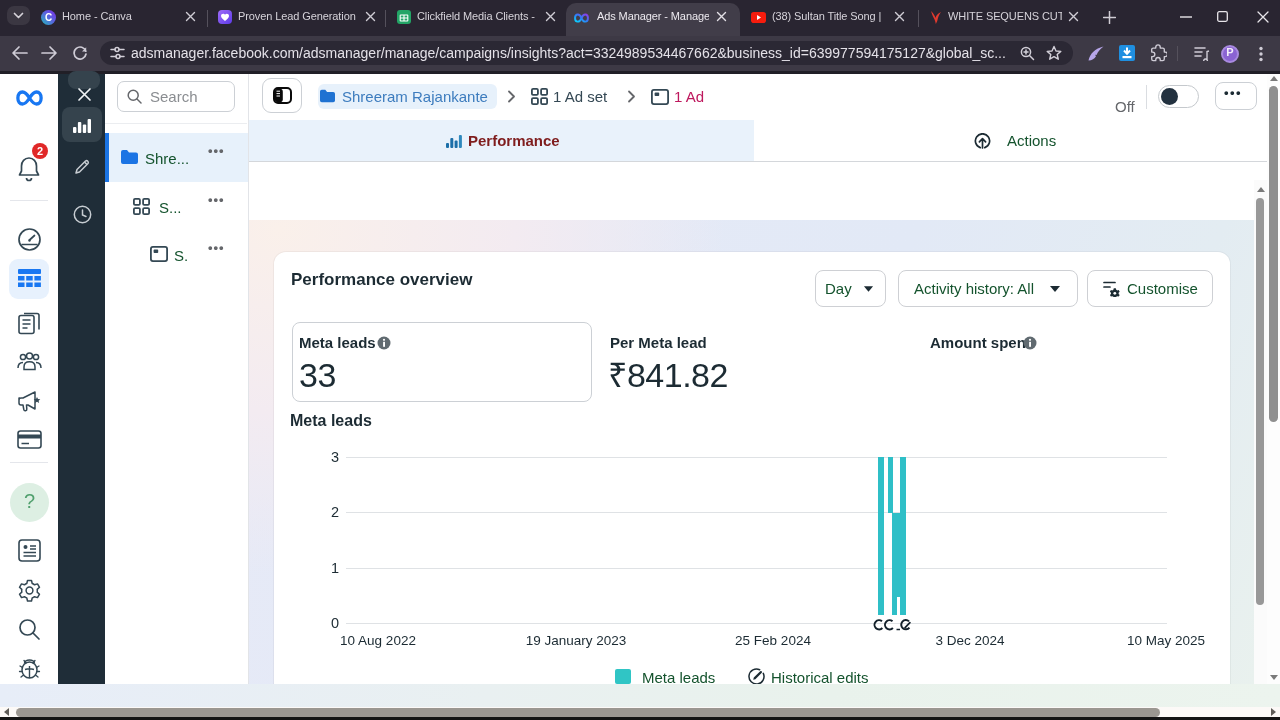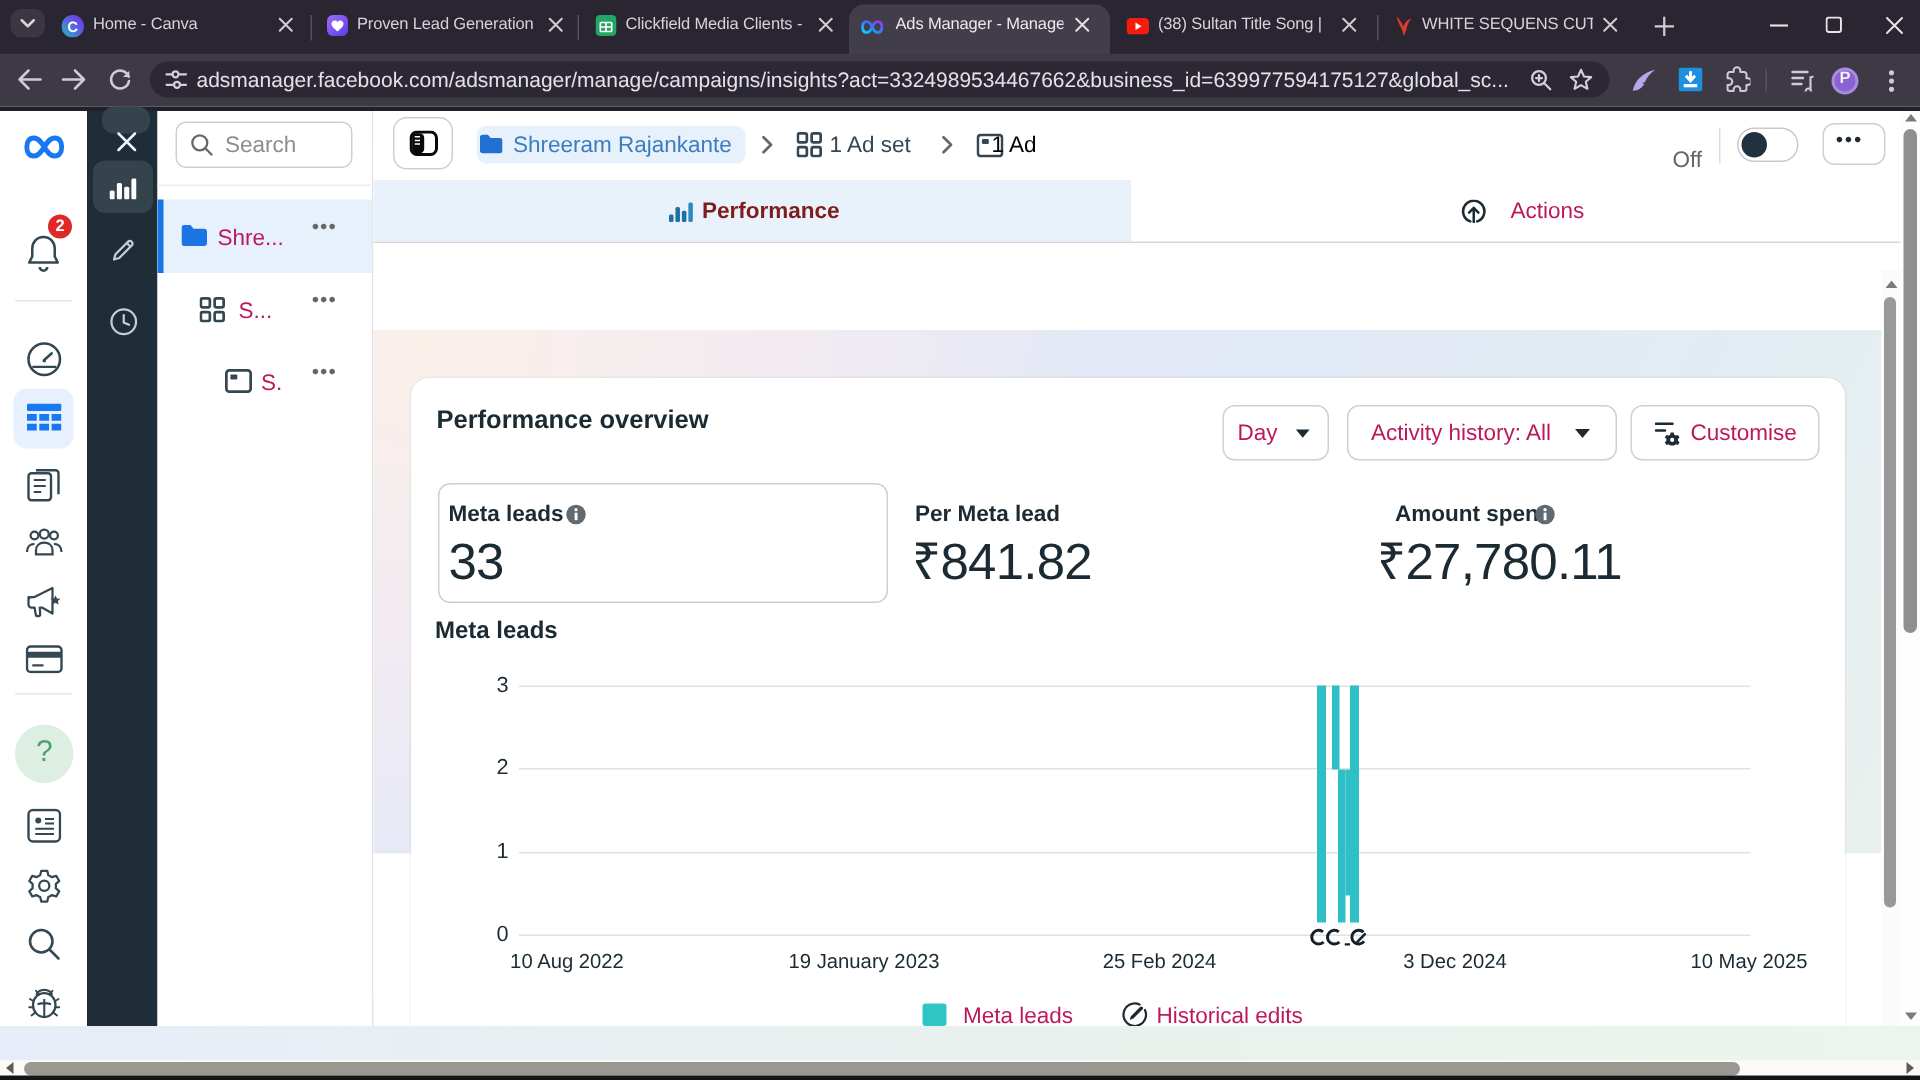--- a/index.html
+++ b/index.html
@@ -19,24 +19,24 @@
 #treepanel{left:105px;top:74px;width:143px;height:610px;background:#fff;border-right:1px solid #e2e4e8;}
 #main{left:249px;top:74px;width:1031px;height:610px;background:#fff;border-radius:20px;}
 #footerband{left:0;top:684px;width:1280px;height:23px;background:linear-gradient(90deg,#e7edf8 0%,#e9f0f1 38%,#e9f2ec 65%,#ecf4ee 100%);}
 #hscroll{left:0;top:707px;width:1280px;height:10px;background:#fcf9f7;}
 #bottomline{left:0;top:717px;width:1280px;height:3px;background:#141414;}
 
 #hdr{left:0;top:0;width:1031px;height:46px;background:#fff;}
 #tabsrow{left:0;top:46px;width:1031px;height:41px;background:#fff;border-bottom:1px solid #d4d7db;}
 #perf-tab{left:0;top:0;width:505px;height:41px;background:#e9f2fb;}
 #maxband{left:0;top:87px;width:1031px;height:59px;background:#fff;}
-#insights{left:0;top:146px;width:1006px;height:349px;background:radial-gradient(ellipse 620px 480px at 3% 2%, #faf0ea 0%, #f3ebf1 38%, rgba(231,233,246,0) 72%),linear-gradient(115deg,#e7eaf7 0%,#e2e9f6 55%,#e3ecf2 80%,#e9f1ee 100%);}
+#insights{left:0;top:146px;width:1006px;height:464px;background:radial-gradient(ellipse 620px 480px at 3% 2%, #faf0ea 0%, #f3ebf1 38%, rgba(231,233,246,0) 72%),linear-gradient(115deg,#e7eaf7 0%,#e2e9f6 55%,#e3ecf2 80%,#e9f1ee 100%);}
 #card{left:25px;top:32px;width:956px;height:432px;background:#fff;border-radius:12px 12px 0 0;box-shadow:0 0 0 1px rgba(0,0,0,0.04);}
 .btn{border:1px solid #ced0d4;border-radius:8px;background:#fff;font-size:15px;color:#1c2b33;}
-.t15{font-size:15px;color:#be185d;}
+.t15{font-size:15px;color:#14532d;}
 .b15{font-size:15px;font-weight:700;color:#1c2b33;}
 .ylab{font-size:14.5px;color:#1c2b33;width:20px;text-align:right;}
 .xlab{font-size:13.5px;color:#1c2b33;width:120px;text-align:center;}
 .bar{background:#2fbfc7;}
 .val{font-size:34px;color:#1c2b33;line-height:1;letter-spacing:-0.5px;}
 </style>
 </head>
 <body>
 <div class="abs" id="tabstrip">
 
@@ -349,21 +349,21 @@
         <rect x="10.1" y="10.1" width="6" height="6" rx="1.2" stroke="#344854" stroke-width="1.8" fill="none"></rect>
       </svg>
     <div class="abs t15" style="left:304px;top:14px;color:#344854;">1 Ad set</div>
     <svg class="abs" style="left:378px;top:16px;" width="9" height="13" viewBox="0 0 9 13">
         <path d="M2 1.5 L7 6.5 L2 11.5" stroke="#65676b" stroke-width="1.8" fill="none" stroke-linecap="round" stroke-linejoin="round"></path>
       </svg>
     <svg class="abs" style="left:402px;top:15px;" width="18" height="16" viewBox="0 0 18 16">
         <rect x="0.9" y="0.9" width="16.2" height="14.2" rx="2" stroke="#344854" stroke-width="1.8" fill="none"></rect>
         <rect x="3.6" y="3.6" width="4.6" height="3.4" rx="0.8" fill="#344854"></rect>
       </svg>
-    <div class="abs t15" style="left:412px;top:14px;color:#000000;">1 Ad</div>
+    <div class="abs t15" style="left:425px;top:14px;color:#be185d;">1 Ad</div>
 
     <div class="abs t15" style="left:866px;top:24px;color:#65676b;">Off</div>
     <div class="abs" style="left:897px;top:11px;width:1px;height:24px;background:#dadde1;"></div>
     <div class="abs" style="left:909px;top:11px;width:41px;height:23px;border:1px solid #c5c9cd;border-radius:12px;box-sizing:border-box;"></div>
     <div class="abs" style="left:912px;top:14px;width:17px;height:17px;border-radius:50%;background:#22313f;"></div>
     <div class="abs" style="left:966px;top:8px;width:42px;height:28px;border:1px solid #ccd0d5;border-radius:8px;box-sizing:border-box;"></div>
     <div class="abs" style="left:975px;top:11px;font-size:13px;letter-spacing:1.5px;color:#1c2b33;font-weight:bold;">•••</div>
   </div>
   <div class="abs" id="tabsrow">
     <div class="abs" id="perf-tab"></div>
@@ -411,21 +411,20 @@
         </svg>
       <div class="abs val" style="left:25px;top:106px;">33</div>
       <div class="abs b15" style="left:336px;top:82px;">Per Meta lead</div>
       <div class="abs val" style="left:334px;top:106px;">₹841.82</div>
       <div class="abs b15" style="left:656px;top:82px;">Amount spent</div>
       <svg class="abs" style="left:749px;top:84px;" width="14" height="14" viewBox="0 0 14 14">
           <circle cx="7" cy="7" r="6.5" fill="#606a70"></circle>
           <rect x="6.1" y="5.8" width="1.9" height="5" fill="#fff"></rect>
           <circle cx="7" cy="3.8" r="1.1" fill="#fff"></circle>
         </svg>
-      <div class="abs val" style="left:644px;top:106px;">₹27,780.11</div>
       <div class="abs" style="left:16px;top:160px;font-size:16px;font-weight:bold;color:#1c2b33;">Meta leads</div>
 
       <div class="abs" style="left:72px;top:205px;width:821px;height:1px;background:#dfe2e5;"></div>
       <div class="abs" style="left:72px;top:260px;width:821px;height:1px;background:#dfe2e5;"></div>
       <div class="abs" style="left:72px;top:316px;width:821px;height:1px;background:#dfe2e5;"></div>
       <div class="abs" style="left:72px;top:371px;width:821px;height:1px;background:#dfe2e5;"></div>
       <div class="abs ylab" style="left:45px;top:197px;">3</div>
       <div class="abs ylab" style="left:45px;top:252px;">2</div>
       <div class="abs ylab" style="left:45px;top:308px;">1</div>
       <div class="abs ylab" style="left:45px;top:363px;">0</div>

